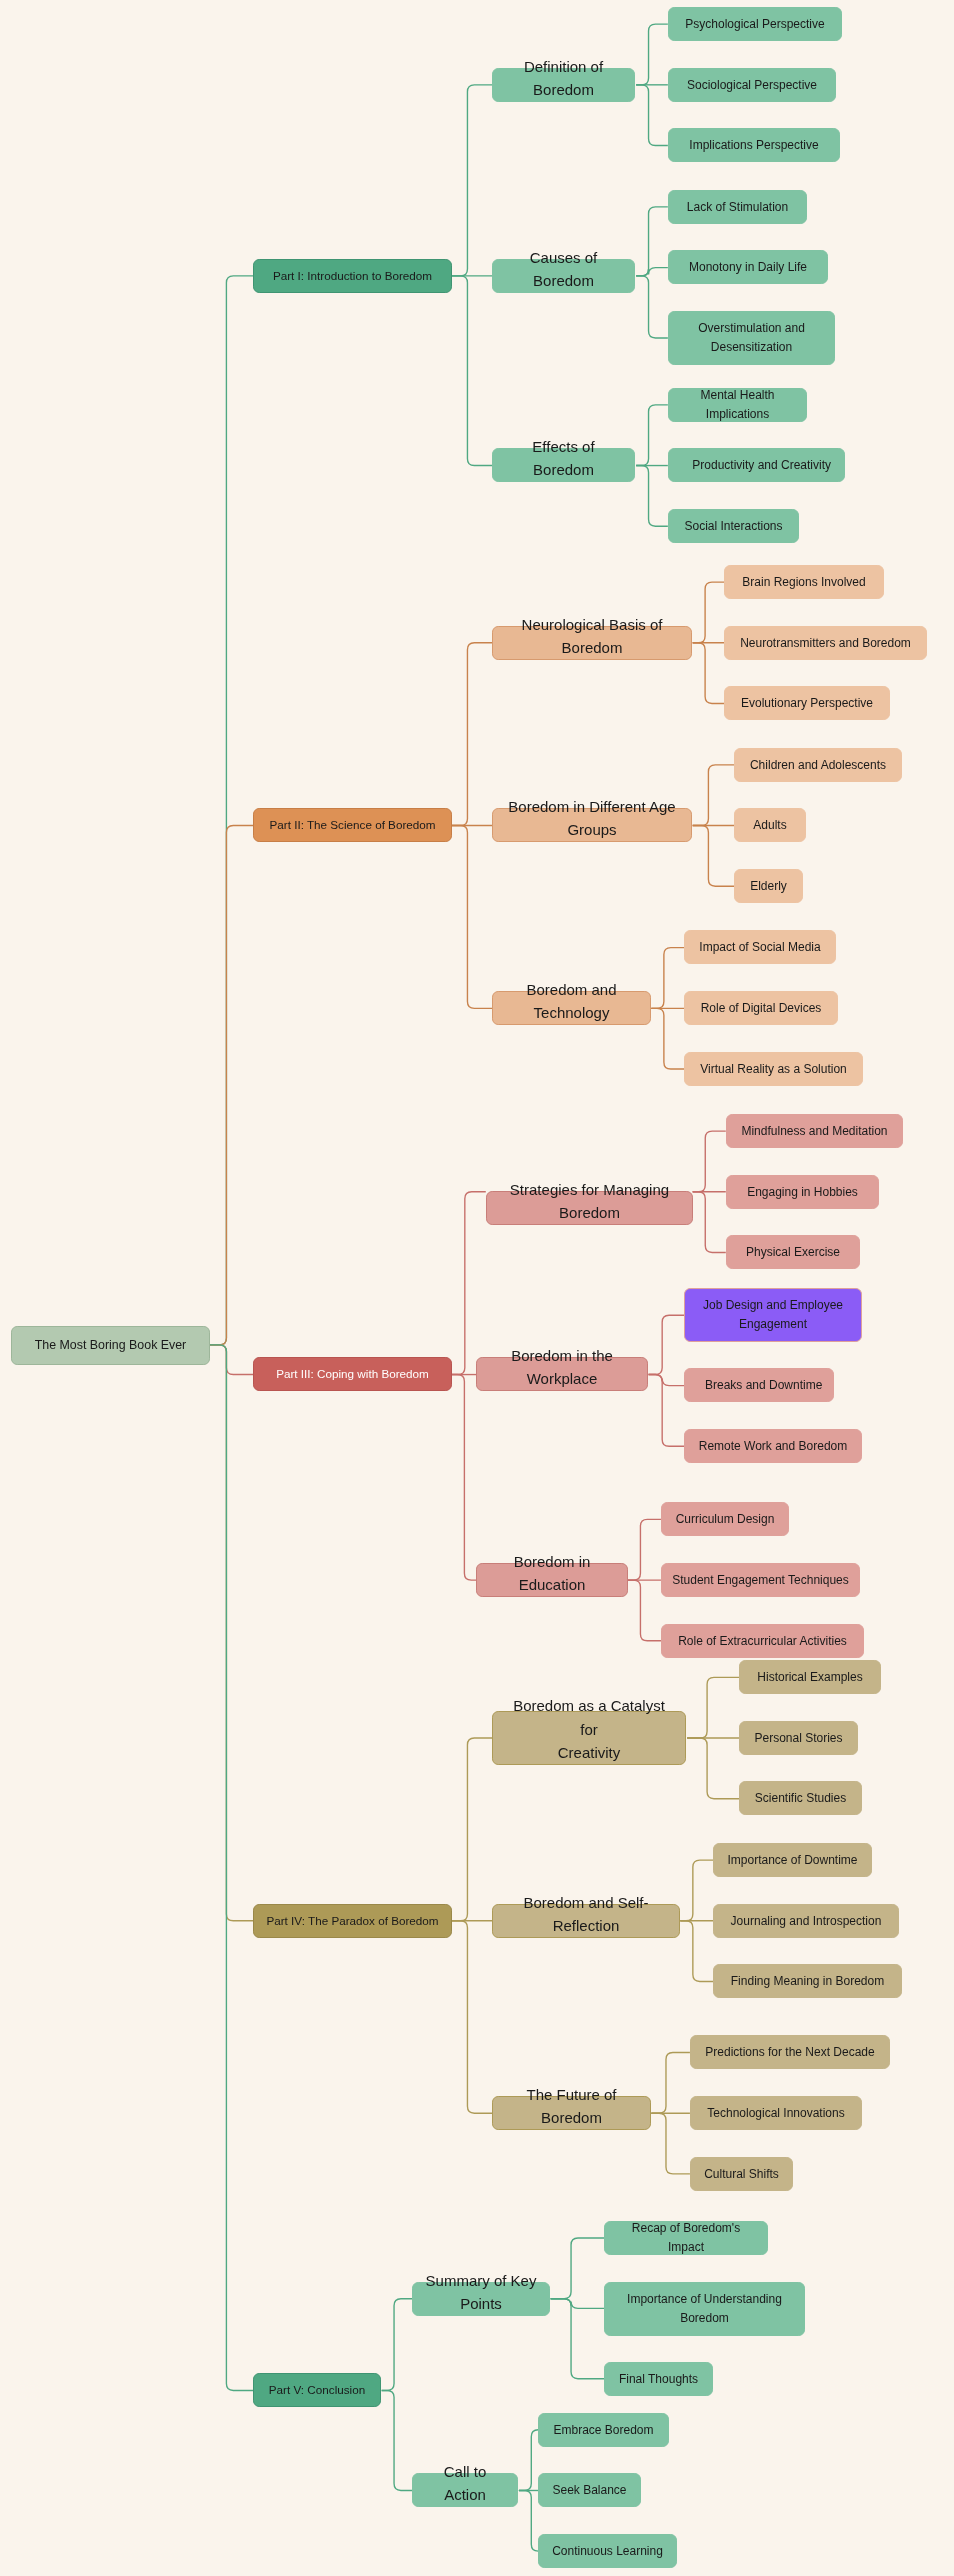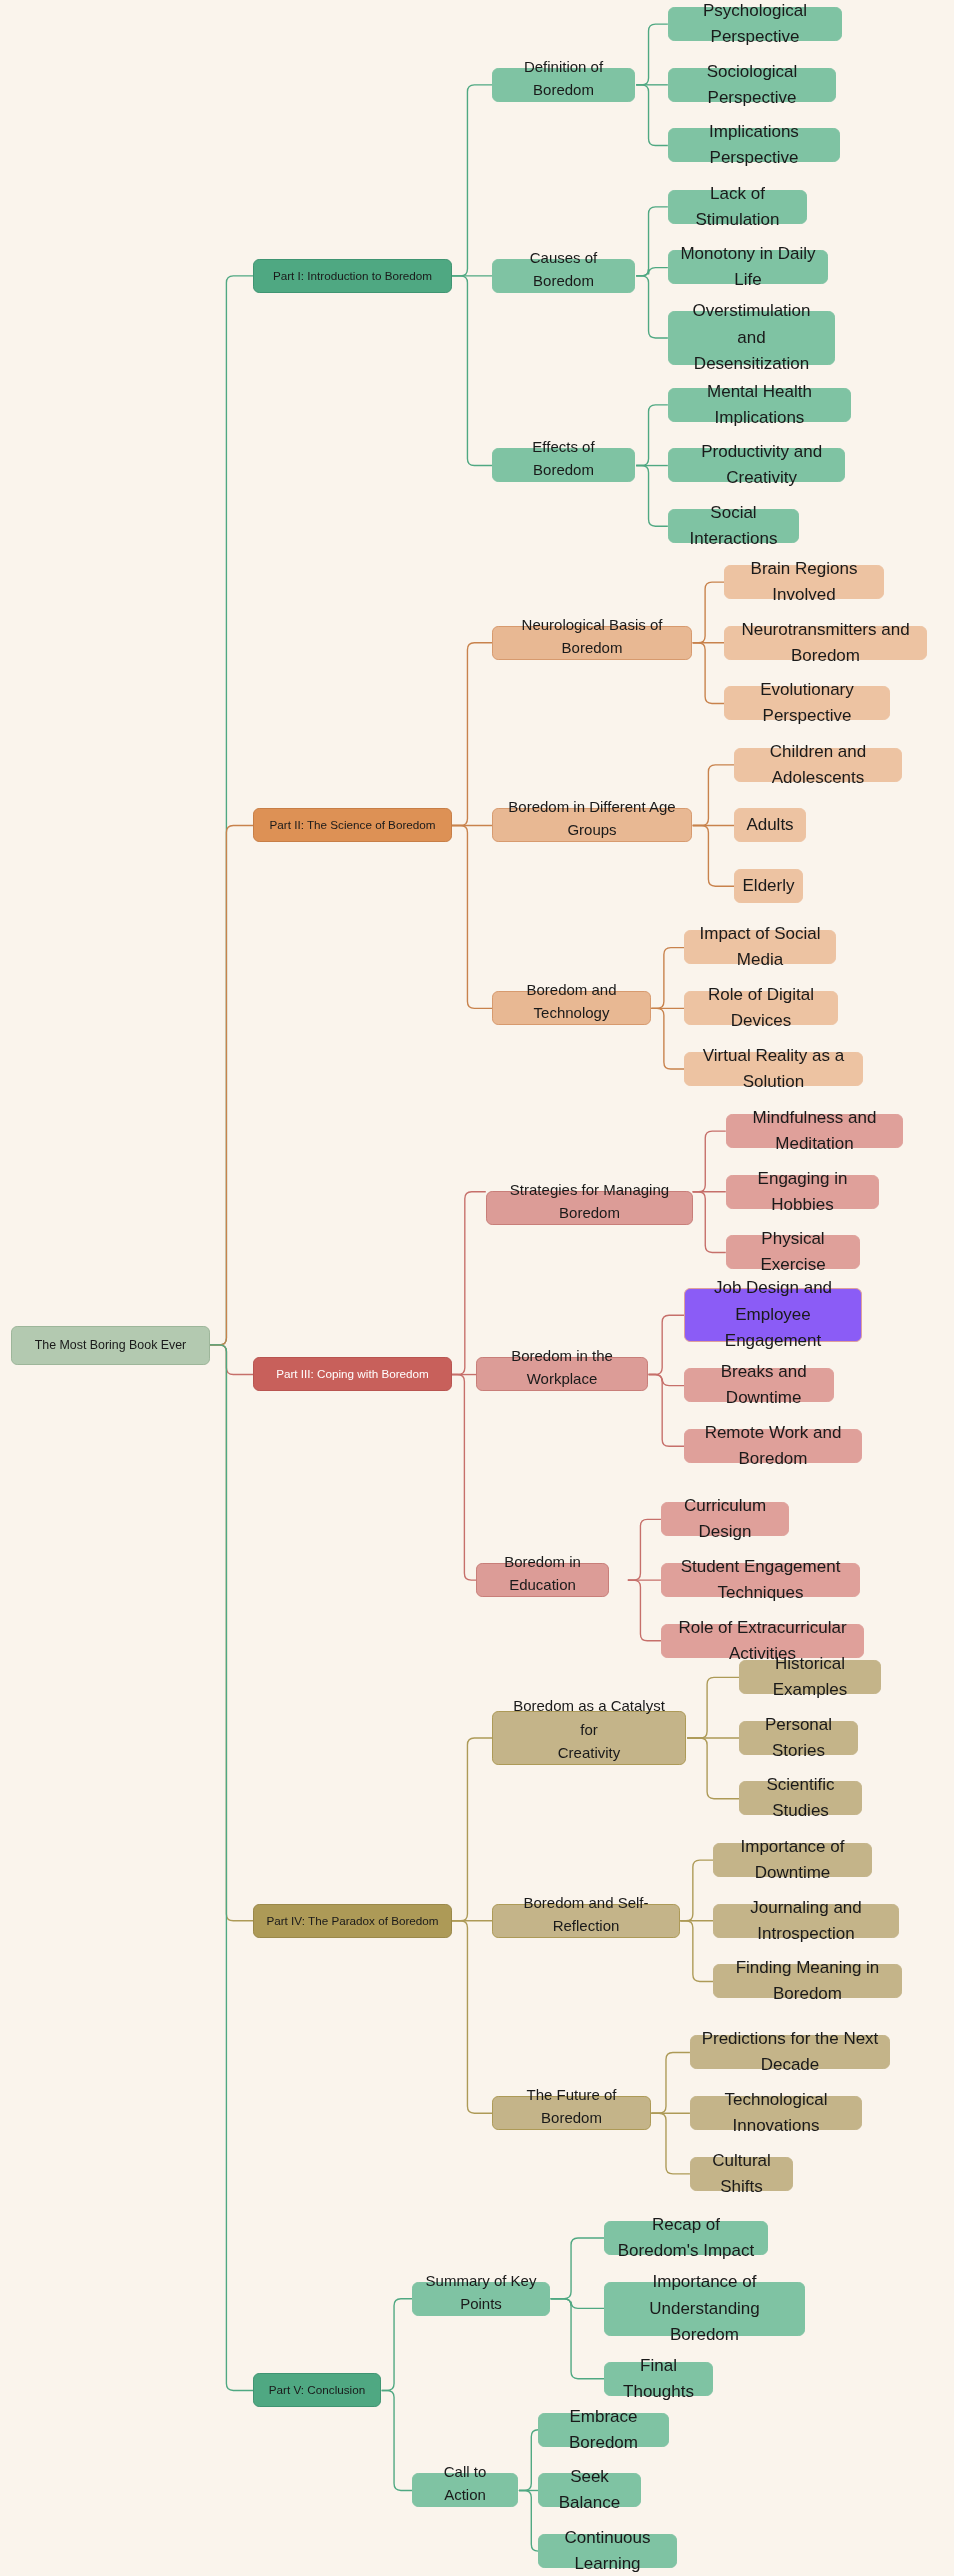--- a/index.html
+++ b/index.html
@@ -21,21 +21,21 @@
     text-align:center;
     border-radius:6.2px;
     font-size:11.7px;
     line-height:1.55;
     color:#1a1a1a;
     padding:0 9.7px;
     white-space:pre-line;
   }
   .node.lvl1{font-size:11.7px;}
   .node.lvl2{font-size:15px;align-items:flex-end;}
-  .node.lvl3{font-size:17px;}
+  .node.lvl3{font-size:12px;}
   .node.root{font-size:12.4px;}
 </style>
 </head>
 <body>
 
 <div id="canvas">
   <svg id="edges" viewBox="0 0 1384 3735">
       <path d="M 304 1950 L 317.94 1950 Q 327.94 1950 327.94 1940 L 327.94 410 Q 327.94 400 337.94 400 L 367 400" fill="none" stroke="#4FA882" stroke-width="2"></path>
       <path d="M 655 400 L 667.42 400 Q 677.42 400 677.42 390 L 677.42 133 Q 677.42 123 687.42 123 L 714 123" fill="none" stroke="#4FA882" stroke-width="2"></path>
       <path d="M 922 123 L 930 123 Q 940 123 940 113 L 940 45 Q 940 35 950 35 L 968 35" fill="none" stroke="#4FA882" stroke-width="2"></path>
@@ -103,21 +103,21 @@
     <div class="node lvl2" style="left: 492px; top: 68px; width: 143px; height: 34px; background: rgb(127, 195, 163); border: 0.7px solid rgb(127, 195, 163); color: rgb(26, 26, 26);"><span>Definition of Boredom</span></div>
     <div class="node lvl3" style="left: 668px; top: 7px; width: 174px; height: 34px; background: rgb(127, 195, 163); border: 0.7px solid rgb(127, 195, 163); color: rgb(26, 26, 26);"><span>Psychological Perspective</span></div>
     <div class="node lvl3" style="left: 668px; top: 68px; width: 168px; height: 34px; background: rgb(127, 195, 163); border: 0.7px solid rgb(127, 195, 163); color: rgb(26, 26, 26);"><span>Sociological Perspective</span></div>
     <div class="node lvl3" style="left: 668px; top: 128px; width: 172px; height: 34px; background: rgb(127, 195, 163); border: 0.7px solid rgb(127, 195, 163); color: rgb(26, 26, 26);"><span>Implications Perspective</span></div>
     <div class="node lvl2" style="left: 492px; top: 259px; width: 143px; height: 34px; background: rgb(127, 195, 163); border: 0.7px solid rgb(127, 195, 163); color: rgb(26, 26, 26);"><span>Causes of Boredom</span></div>
     <div class="node lvl3" style="left: 668px; top: 190px; width: 139px; height: 34px; background: rgb(127, 195, 163); border: 0.7px solid rgb(127, 195, 163); color: rgb(26, 26, 26);"><span>Lack of Stimulation</span></div>
     <div class="node lvl3" style="left: 668px; top: 250px; width: 160px; height: 34px; background: rgb(127, 195, 163); border: 0.7px solid rgb(127, 195, 163); color: rgb(26, 26, 26);"><span>Monotony in Daily Life</span></div>
     <div class="node lvl3" style="left: 668px; top: 311px; width: 167px; height: 54px; background: rgb(127, 195, 163); border: 0.7px solid rgb(127, 195, 163); color: rgb(26, 26, 26);"><span>Overstimulation and
 Desensitization</span></div>
     <div class="node lvl2" style="left: 492px; top: 448px; width: 143px; height: 34px; background: rgb(127, 195, 163); border: 0.7px solid rgb(127, 195, 163); color: rgb(26, 26, 26);"><span>Effects of Boredom</span></div>
-    <div class="node lvl3" style="left: 668px; top: 388px; width: 183px; height: 34px; background: rgb(127, 195, 163); border: 0.7px solid rgb(127, 195, 163); color: rgb(26, 26, 26);"><span>Mental Health Implications</span></div>
+    <div class="node lvl3" style="left: 668px; top: 388px; width: 139px; height: 34px; background: rgb(127, 195, 163); border: 0.7px solid rgb(127, 195, 163); color: rgb(26, 26, 26);"><span>Mental Health Implications</span></div>
     <div class="node lvl3" style="left: 668px; top: 448px; width: 177px; height: 34px; background: rgb(127, 195, 163); border: 0.7px solid rgb(127, 195, 163); color: rgb(26, 26, 26); padding-left: 20px;"><span>Productivity and Creativity</span></div>
     <div class="node lvl3" style="left: 668px; top: 509px; width: 131px; height: 34px; background: rgb(127, 195, 163); border: 0.7px solid rgb(127, 195, 163); color: rgb(26, 26, 26);"><span>Social Interactions</span></div>
     <div class="node lvl1" style="left: 253px; top: 808px; width: 199px; height: 34px; background: rgb(221, 145, 85); border: 0.7px solid rgb(199, 126, 70); color: rgb(26, 26, 26);"><span>Part II: The Science of Boredom</span></div>
     <div class="node lvl2" style="left: 492px; top: 626px; width: 200px; height: 34px; background: rgb(232, 184, 147); border: 0.7px solid rgb(215, 154, 110); color: rgb(26, 26, 26);"><span>Neurological Basis of Boredom</span></div>
     <div class="node lvl3" style="left: 724px; top: 565px; width: 160px; height: 34px; background: rgb(237, 195, 162); border: 0.7px solid rgb(237, 195, 162); color: rgb(26, 26, 26);"><span>Brain Regions Involved</span></div>
     <div class="node lvl3" style="left: 724px; top: 626px; width: 203px; height: 34px; background: rgb(237, 195, 162); border: 0.7px solid rgb(237, 195, 162); color: rgb(26, 26, 26);"><span>Neurotransmitters and Boredom</span></div>
     <div class="node lvl3" style="left: 724px; top: 686px; width: 166px; height: 34px; background: rgb(237, 195, 162); border: 0.7px solid rgb(237, 195, 162); color: rgb(26, 26, 26);"><span>Evolutionary Perspective</span></div>
     <div class="node lvl2" style="left: 492px; top: 808px; width: 200px; height: 34px; background: rgb(232, 184, 147); border: 0.7px solid rgb(215, 154, 110); color: rgb(26, 26, 26);"><span>Boredom in Different Age Groups</span></div>
     <div class="node lvl3" style="left: 734px; top: 748px; width: 168px; height: 34px; background: rgb(237, 195, 162); border: 0.7px solid rgb(237, 195, 162); color: rgb(26, 26, 26);"><span>Children and Adolescents</span></div>
     <div class="node lvl3" style="left: 734px; top: 808px; width: 72px; height: 34px; background: rgb(237, 195, 162); border: 0.7px solid rgb(237, 195, 162); color: rgb(26, 26, 26);"><span>Adults</span></div>
@@ -129,21 +129,21 @@
     <div class="node lvl1" style="left: 253px; top: 1357px; width: 199px; height: 34px; background: rgb(200, 96, 91); border: 0.7px solid rgb(184, 84, 80); color: rgb(255, 255, 255);"><span>Part III: Coping with Boredom</span></div>
     <div class="node lvl2" style="left: 486px; top: 1175px; width: 207px; height: 34px; background: rgb(220, 156, 151); border: 0.7px solid rgb(200, 126, 121); color: rgb(26, 26, 26); margin-top: 16px;"><span>Strategies for Managing Boredom</span></div>
     <div class="node lvl3" style="left: 726px; top: 1114px; width: 177px; height: 34px; background: rgb(223, 160, 154); border: 0.7px solid rgb(223, 160, 154); color: rgb(26, 26, 26);"><span>Mindfulness and Meditation</span></div>
     <div class="node lvl3" style="left: 726px; top: 1175px; width: 153px; height: 34px; background: rgb(223, 160, 154); border: 0.7px solid rgb(223, 160, 154); color: rgb(26, 26, 26);"><span>Engaging in Hobbies</span></div>
     <div class="node lvl3" style="left: 726px; top: 1235px; width: 134px; height: 34px; background: rgb(223, 160, 154); border: 0.7px solid rgb(223, 160, 154); color: rgb(26, 26, 26);"><span>Physical Exercise</span></div>
     <div class="node lvl2" style="left: 476px; top: 1357px; width: 172px; height: 34px; background: rgb(220, 156, 151); border: 0.7px solid rgb(200, 126, 121); color: rgb(26, 26, 26);"><span>Boredom in the Workplace</span></div>
     <div class="node lvl3" style="left: 684px; top: 1288px; width: 178px; height: 54px; background: #8b5cf6; border: 0.7px solid rgb(223, 160, 154); color: rgb(26, 26, 26);"><span>Job Design and Employee
 Engagement</span></div>
     <div class="node lvl3" style="left: 684px; top: 1368px; width: 150px; height: 34px; background: rgb(223, 160, 154); border: 0.7px solid rgb(223, 160, 154); color: rgb(26, 26, 26); padding-left: 19px;"><span>Breaks and Downtime</span></div>
     <div class="node lvl3" style="left: 684px; top: 1429px; width: 178px; height: 34px; background: rgb(223, 160, 154); border: 0.7px solid rgb(223, 160, 154); color: rgb(26, 26, 26);"><span>Remote Work and Boredom</span></div>
-    <div class="node lvl2" style="left: 476px; top: 1563px; width: 133px; height: 34px; background: rgb(220, 156, 151); border: 0.7px solid rgb(200, 126, 121); color: rgb(26, 26, 26);"><span>Boredom in Education</span></div>
+    <div class="node lvl2" style="left: 476px; top: 1563px; width: 152px; height: 34px; background: rgb(220, 156, 151); border: 0.7px solid rgb(200, 126, 121); color: rgb(26, 26, 26);"><span>Boredom in Education</span></div>
     <div class="node lvl3" style="left: 661px; top: 1502px; width: 128px; height: 34px; background: rgb(223, 160, 154); border: 0.7px solid rgb(223, 160, 154); color: rgb(26, 26, 26);"><span>Curriculum Design</span></div>
     <div class="node lvl3" style="left: 661px; top: 1563px; width: 199px; height: 34px; background: rgb(223, 160, 154); border: 0.7px solid rgb(223, 160, 154); color: rgb(26, 26, 26);"><span>Student Engagement Techniques</span></div>
     <div class="node lvl3" style="left: 661px; top: 1624px; width: 203px; height: 34px; background: rgb(223, 160, 154); border: 0.7px solid rgb(223, 160, 154); color: rgb(26, 26, 26); text-align: center;"><span>Role of Extracurricular Activities</span></div>
     <div class="node lvl1" style="left: 253px; top: 1904px; width: 199px; height: 34px; background: rgb(173, 154, 87); border: 0.7px solid rgb(154, 136, 73); color: rgb(26, 26, 26);"><span>Part IV: The Paradox of Boredom</span></div>
     <div class="node lvl2" style="left: 492px; top: 1711px; width: 194px; height: 54px; background: rgb(196, 180, 137); border: 0.7px solid rgb(173, 154, 87); color: rgb(26, 26, 26);"><span>Boredom as a Catalyst for
 Creativity</span></div>
     <div class="node lvl3" style="left: 739px; top: 1660px; width: 142px; height: 34px; background: rgb(196, 180, 137); border: 0.7px solid rgb(196, 180, 137); color: rgb(26, 26, 26);"><span>Historical Examples</span></div>
     <div class="node lvl3" style="left: 739px; top: 1721px; width: 119px; height: 34px; background: rgb(196, 180, 137); border: 0.7px solid rgb(196, 180, 137); color: rgb(26, 26, 26);"><span>Personal Stories</span></div>
     <div class="node lvl3" style="left: 739px; top: 1781px; width: 123px; height: 34px; background: rgb(196, 180, 137); border: 0.7px solid rgb(196, 180, 137); color: rgb(26, 26, 26);"><span>Scientific Studies</span></div>
     <div class="node lvl2" style="left: 492px; top: 1904px; width: 188px; height: 34px; background: rgb(196, 180, 137); border: 0.7px solid rgb(173, 154, 87); color: rgb(26, 26, 26);"><span>Boredom and Self-Reflection</span></div>

